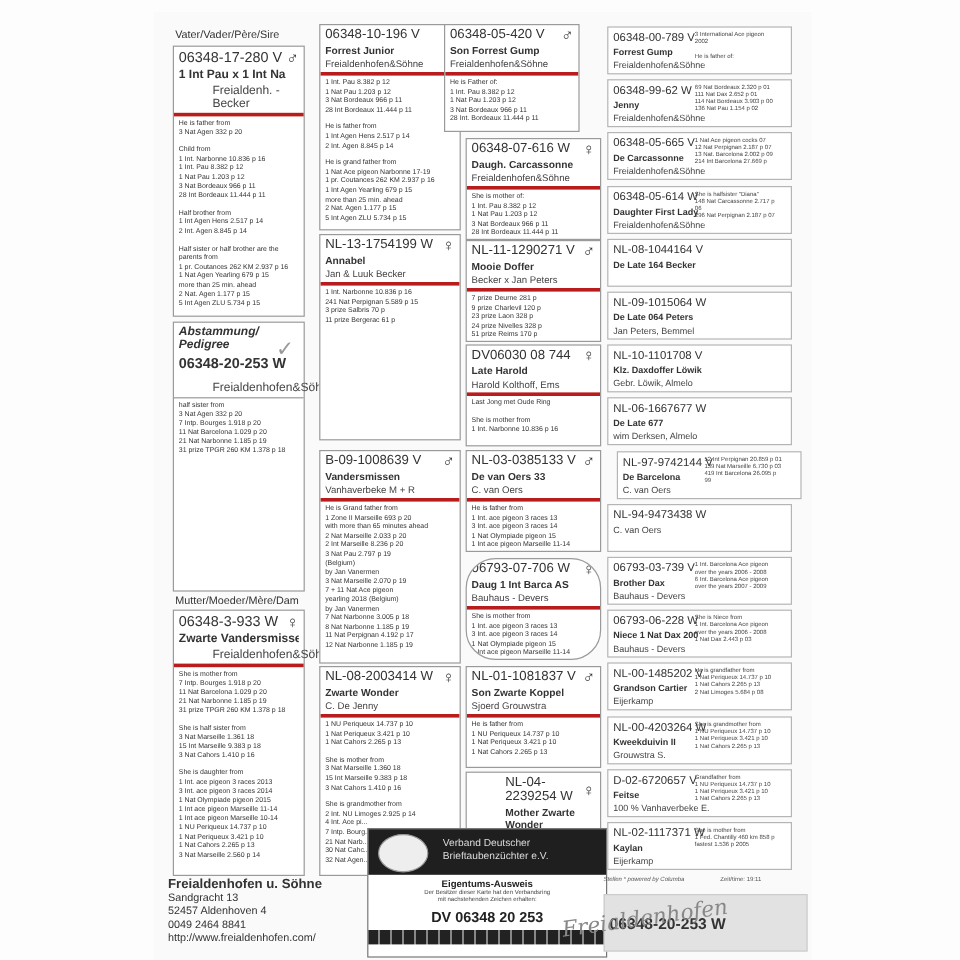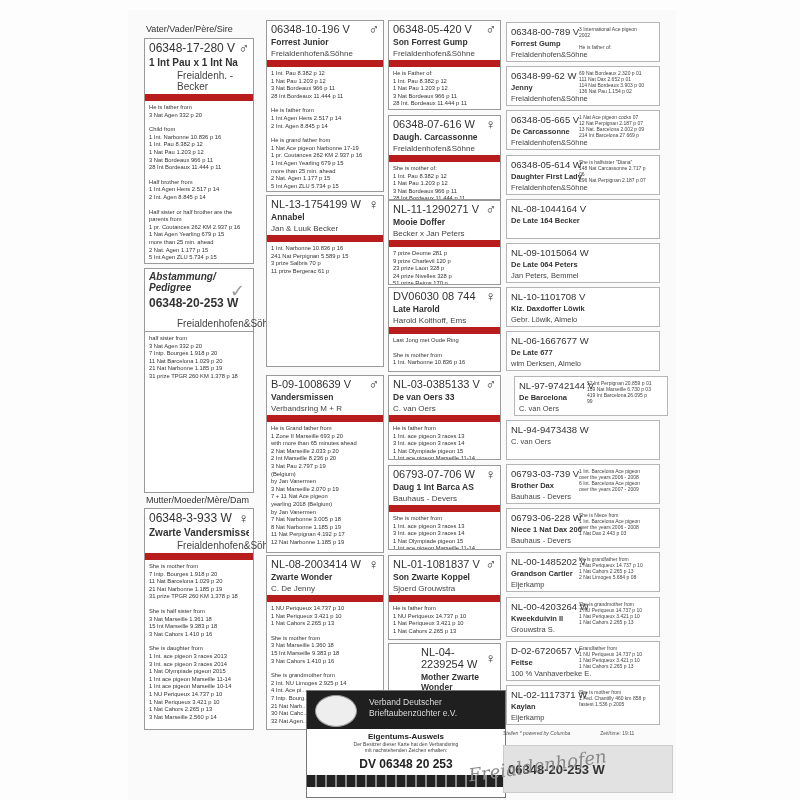--- a/index.html
+++ b/index.html
@@ -1,19 +1,19 @@
 <!DOCTYPE html>
 <html><head>
 <meta charset="utf-8">
 <style>
   html,body{margin:0;padding:0;}
   body{width:800px;height:800px;background:#fdfdfd;position:relative;overflow:hidden;font-family:"Liberation Sans",sans-serif;color:#222;}
   .page{position:absolute;left:128px;top:10px;width:548px;height:790px;background:#fafafa;}
   .box{position:absolute;border:1px solid #9a9a9a;background:#fff;box-sizing:border-box;}
-  .hdr{padding:2px 4px 2px 4px;border-bottom:7px solid #b91c1c;}
+  .hdr{padding:2px 4px 2px 4px;border-bottom:3px solid #b91c1c;}
   .ring{font-size:11px;color:#333;display:flex;justify-content:space-between;align-items:center;}
   .ring.big{font-size:12px;}
   .name{font-size:8.5px;font-weight:bold;color:#333;margin-top:2px;}
   .name.big{font-size:10px;}
   .owner{font-size:8px;color:#444;margin-top:2px;}
   .owner.big{font-size:10px;padding-left:28px;}
   .body{padding:3px 4px;font-size:5.8px;line-height:7.6px;color:#333;}
   .body .gap{height:7px;}
   .sym{font-size:14px;line-height:12px;color:#333;}
   .lbl{position:absolute;font-size:9px;color:#333;}
@@ -175,21 +175,21 @@
           <div>11 prize Bergerac 61 p</div>
         </div>
       </div>
       <div class="box" style="left: 138px; top: 365px; width: 118px; height: 178px; overflow: hidden;">
         <div class="hdr">
           <div class="ring">
             <span>B-09-1008639 V</span>
             <span class="sym">♂</span>
           </div>
           <div class="name">Vandersmissen</div>
-          <div class="owner">Verbandsring M + R</div>
+          <div class="owner">Vanhaverbeke M + R</div>
         </div>
         <div class="body">
           <div>He is Grand father from</div>
           <div>1 Zone II Marseille 693 p 20</div>
           <div>with more than 65 minutes ahead</div>
           <div>2 Nat Marseille 2.033 p 20</div>
           <div>2 Int Marseille 8.236 p 20</div>
           <div>3 Nat Pau 2.797 p 19</div>
           <div> (Belgium)</div>
           <div>by Jan Vanermen</div>
@@ -226,21 +226,21 @@
           <div>2 Int. NU Limoges 2.925 p 14</div>
           <div>4 Int. Ace pi...</div>
           <div>7 Intp. Bourg...</div>
           <div>21 Nat Narb...</div>
           <div>30 Nat Cahc...</div>
           <div>32 Nat Agen...</div>
         </div>
       </div>
     </div>
   <div id="gen3">
-      <div class="box" style="left: 260px; top: 10px; width: 113px; height: 90px; overflow: hidden;">
+      <div class="box" style="left: 242px; top: 10px; width: 113px; height: 90px; overflow: hidden;">
         <div class="hdr">
           <div class="ring">
             <span>06348-05-420 V</span>
             <span class="sym">♂</span>
           </div>
           <div class="name">Son Forrest Gump</div>
           <div class="owner">Freialdenhofen&amp;Söhne</div>
         </div>
         <div class="body">
           <div>He is Father of:</div>
@@ -310,21 +310,21 @@
           <div class="owner">C. van Oers</div>
         </div>
         <div class="body">
           <div>He is father from</div>
           <div>1 Int. ace pigeon 3 races 13</div>
           <div>3 Int. ace pigeon 3 races 14</div>
           <div>1 Nat Olympiade pigeon 15</div>
           <div>1 Int ace pigeon Marseille 11-14</div>
         </div>
       </div>
-      <div class="box" style="left: 260px; top: 455px; width: 113px; height: 85px; overflow: hidden;">
+      <div class="box" style="left: 260px; top: 455px; width: 113px; height: 85px; overflow: hidden; border-radius: 25px;">
         <div class="hdr">
           <div class="ring">
             <span>06793-07-706 W</span>
             <span class="sym">♀</span>
           </div>
           <div class="name">Daug 1 Int Barca AS</div>
           <div class="owner">Bauhaus - Devers</div>
         </div>
         <div class="body">
           <div>She is mother from</div>
@@ -508,20 +508,27 @@
         <div class="name">Kaylan</div>
         <div class="owner">Eijerkamp</div>
         <div class="note">
           <div>She is mother from</div>
           <div>1 Fed. Chantilly 460 km 858 p</div>
           <div>fastest 1.536 p 2005</div>
         </div>
       </div>
     </div>
 
+  <div class="footer">
+    <div class="t">Freialdenhofen u. Söhne</div>
+    <div>Sandgracht 13</div>
+    <div>52457 Aldenhoven 4</div>
+    <div>0049 2464 8841</div>
+    <div>http://www.freialdenhofen.com/</div>
+  </div>
 
   <div class="card">
     <div class="top">
       <div class="logo"></div>
       <div>Verband Deutscher</div>
       <div>Brieftaubenzüchter e.V.</div>
     </div>
     <div class="ti">Eigentums-Ausweis</div>
     <div class="sub">Der Besitzer dieser Karte hat den Verbandsring</div>
     <div class="sub">mit nachstehenden Zeichen erhalten:</div>

